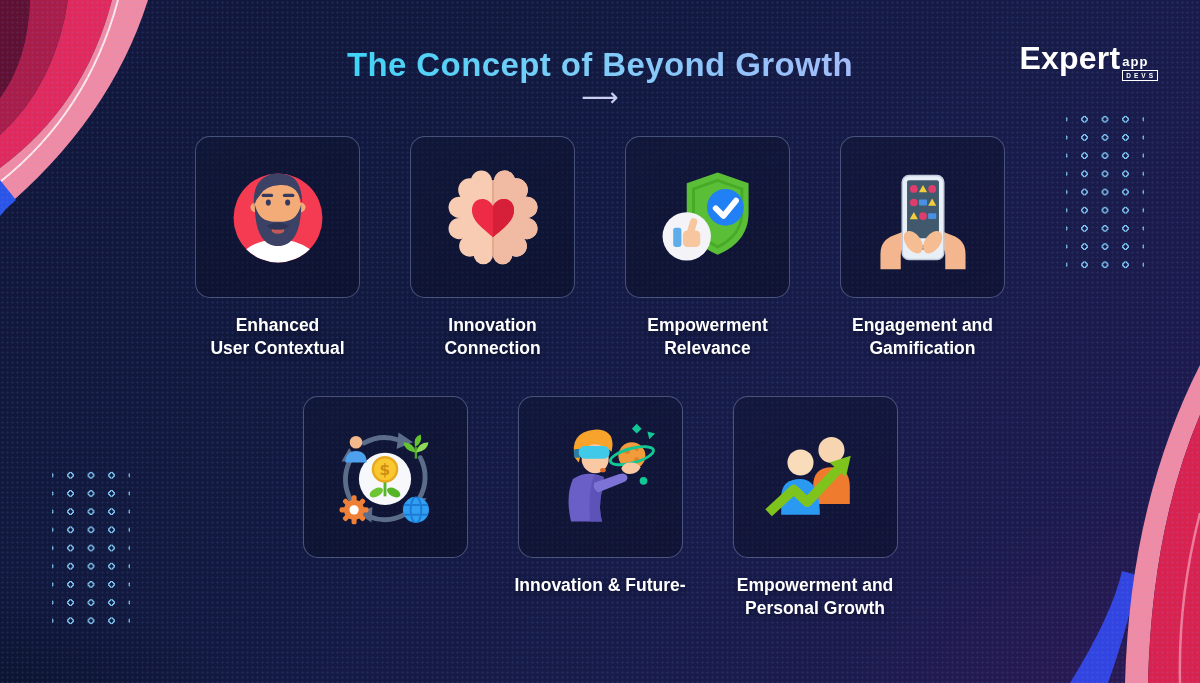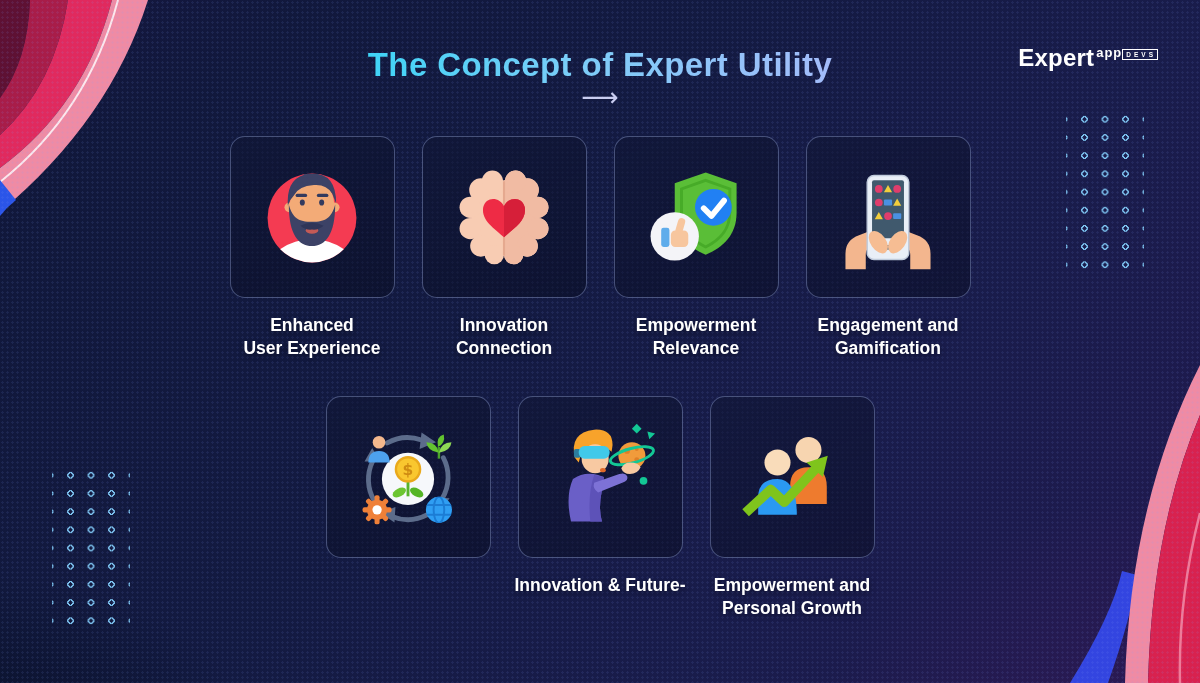--- a/index.html
+++ b/index.html
@@ -39,27 +39,27 @@
     color:#6fd9f7;
     background:linear-gradient(90deg,#3fd4f6 0%, #7ccdf8 45%, #a3bcfa 100%);
     -webkit-background-clip:text; background-clip:text;
     -webkit-text-fill-color:transparent;
   }
   .title-arrow {
     margin-top:0px; font-size:26px; line-height:26px; color:#c9cdf0; font-weight:normal;
   }
 
   .logo { position:absolute; top:44px; right:42px; display:flex; align-items:flex-start; color:#ffffff; }
-  .logo-main { font-size:24px; font-weight:bold; line-height:28px; letter-spacing:0.2px; }
-  .logo-stack { display:flex; margin-left:2px; margin-top:3px; }
+  .logo-main { font-size:32px; font-weight:bold; line-height:28px; letter-spacing:0.2px; }
+  .logo-stack { display:flex; flex-direction:column; margin-left:2px; margin-top:12px; }
   .logo-app { font-size:13px; font-weight:bold; line-height:12px; letter-spacing:1px; }
   .logo-devs { font-size:6.5px; font-weight:bold; letter-spacing:3px; border:1px solid #ffffff;
                padding:1px 1px 1px 3px; margin-top:2px; text-align:center; }
 
-  .row { display:flex; justify-content:center; gap:27px; }
+  .row { display:flex; justify-content:center; gap:50px; }
   .row1 { margin-top:26px; }
   .row2 { margin-top:36px; }
   .card-item { width:165px; display:flex; flex-direction:column; align-items:center; }
   .card {
     width:165px; height:162px; border-radius:15px;
     border:1px solid rgba(150,168,220,0.42);
     background:linear-gradient(155deg, rgba(16,22,52,0.55), rgba(7,10,28,0.45));
     display:flex; align-items:center; justify-content:center;
   }
   .card svg { display:block; }
@@ -98,21 +98,21 @@
 
   <div class="logo">
     <span class="logo-main">Expert</span>
     <span class="logo-stack">
       <span class="logo-app">app</span>
       <span class="logo-devs">DEVS</span>
     </span>
   </div>
 
   <div class="header">
-    <div class="title">The Concept of Expert Utility</div>
+    <div class="title">The Concept of Beyond Growth</div>
     <div class="title-arrow">⟶</div>
   </div>
 
   <div class="row row1">
 
     <div class="card-item">
       <div class="card">
         <svg viewBox="0 0 120 120" width="116" height="116">
           <defs>
               <clipPath id="avclip">
@@ -133,21 +133,21 @@
             <path d="M48 69 Q60 63 72 69 Q66 74 60 73 Q54 74 48 69 Z" fill="#2f3558"></path>
             <rect x="43" y="36" width="12" height="3.4" rx="1.7" fill="#333a5e"></rect>
             <rect x="65" y="36" width="12" height="3.4" rx="1.7" fill="#333a5e"></rect>
             <ellipse cx="50" cy="45" rx="2.6" ry="3.2" fill="#333a5e"></ellipse>
             <ellipse cx="70" cy="45" rx="2.6" ry="3.2" fill="#333a5e"></ellipse>
           </g>
         </svg>
       </div>
       <div class="card-label">
         <span>Enhanced</span>
-        <span>User Experience</span>
+        <span>User Contextual</span>
       </div>
     </div>
 
     <div class="card-item">
       <div class="card">
         <svg viewBox="0 0 120 120" width="116" height="116">
           <defs>
             <clipPath id="rhalf">
                 <rect x="60" y="0" width="60" height="120"></rect>
               </clipPath>

